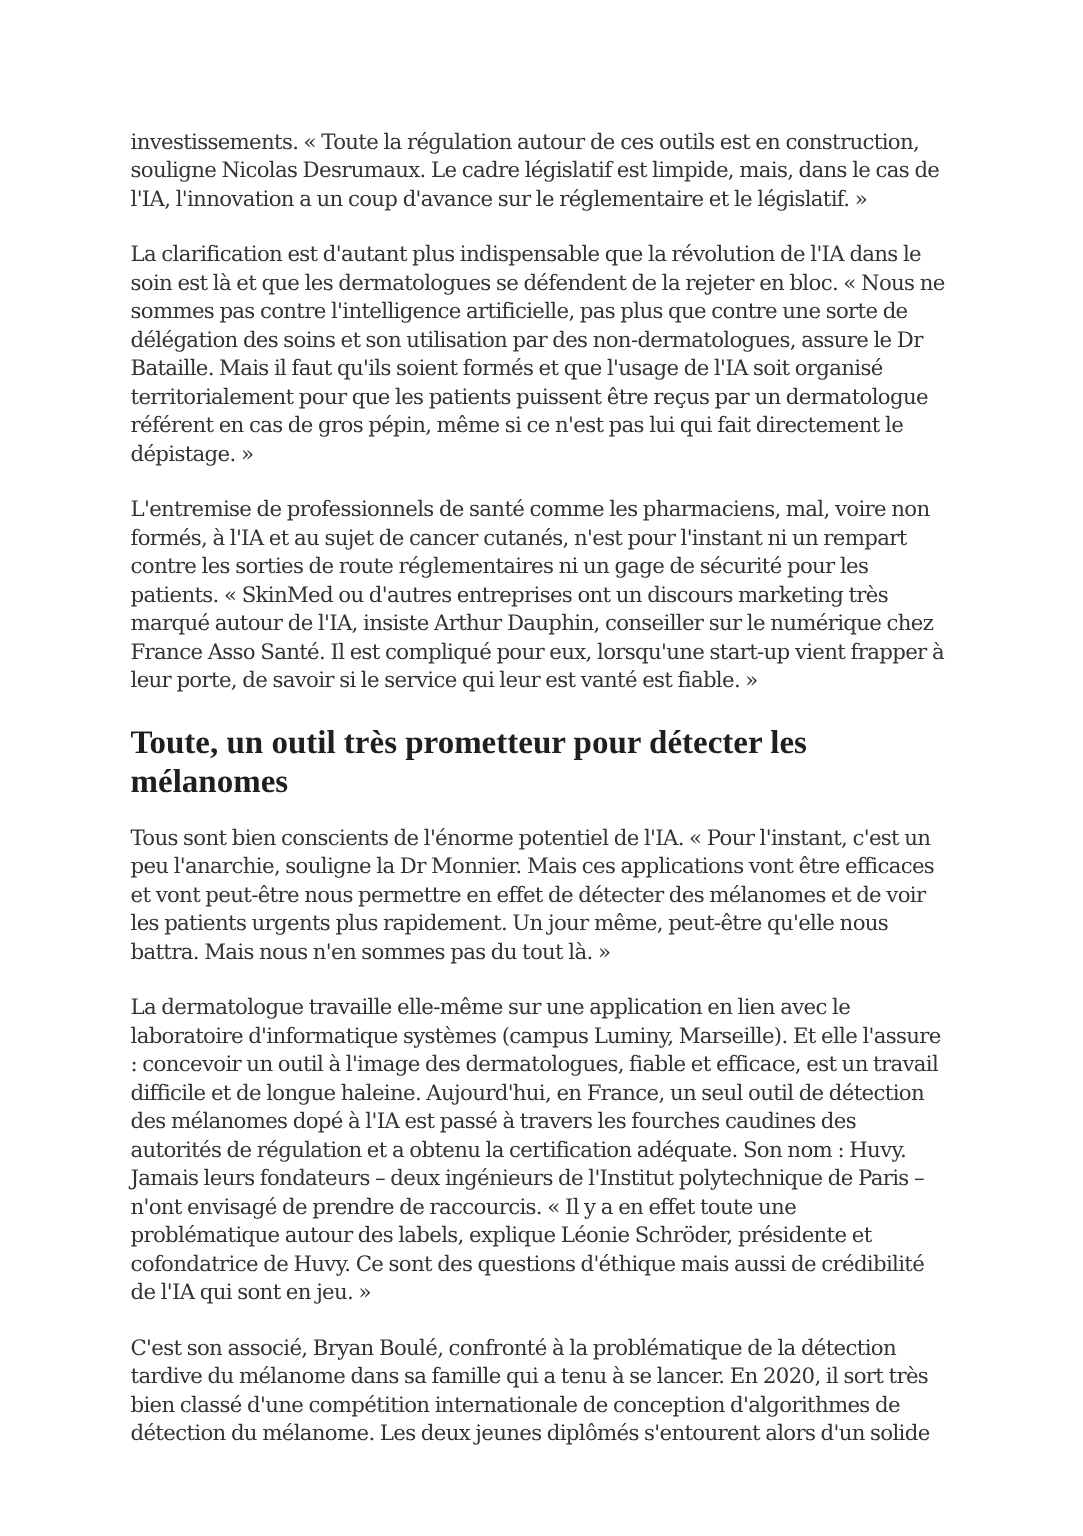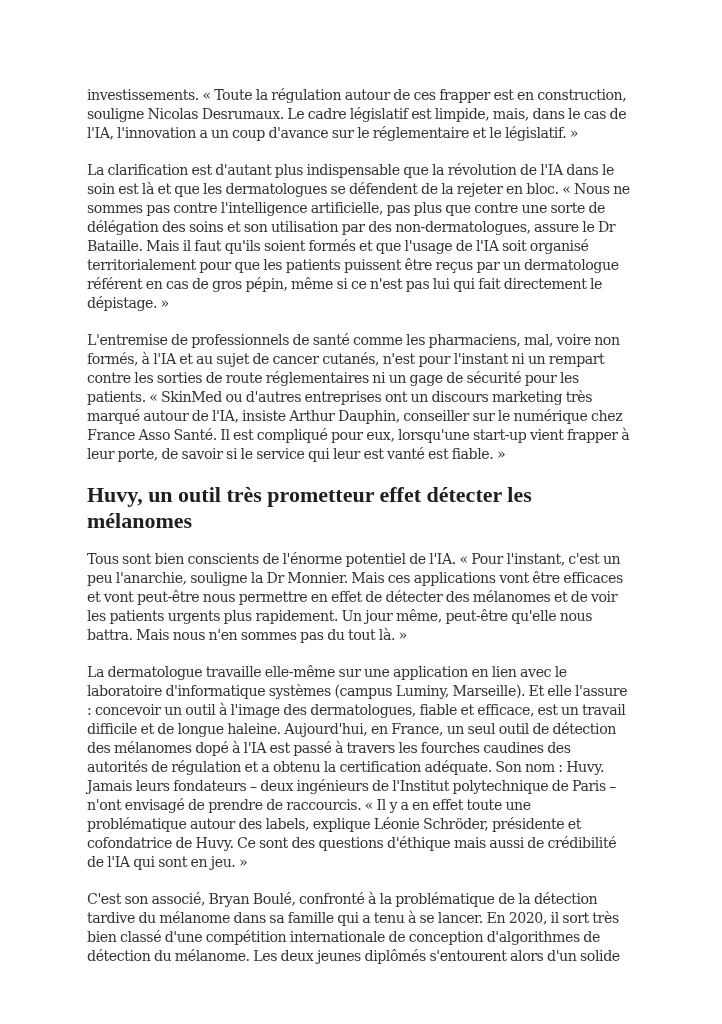--- a/index.html
+++ b/index.html
@@ -34,22 +34,22 @@
     font-size: 22px;
     line-height: 26px;
     color: #1f1f1f;
     margin: 4px 0 16px 0;
   }
 </style>
 </head>
 <body>
 
 <div class="article">
-  <p class="para">investissements. « Toute la régulation autour de ces frapper est en construction, souligne Nicolas Desrumaux. Le cadre législatif est limpide, mais, dans le cas de l'IA, l'innovation a un coup d'avance sur le réglementaire et le législatif. »</p>
+  <p class="para">investissements. « Toute la régulation autour de ces outils est en construction, souligne Nicolas Desrumaux. Le cadre législatif est limpide, mais, dans le cas de l'IA, l'innovation a un coup d'avance sur le réglementaire et le législatif. »</p>
   <p class="para">La clarification est d'autant plus indispensable que la révolution de l'IA dans le soin est là et que les dermatologues se défendent de la rejeter en bloc. « Nous ne sommes pas contre l'intelligence artificielle, pas plus que contre une sorte de délégation des soins et son utilisation par des non-dermatologues, assure le Dr Bataille. Mais il faut qu'ils soient formés et que l'usage de l'IA soit organisé territorialement pour que les patients puissent être reçus par un dermatologue référent en cas de gros pépin, même si ce n'est pas lui qui fait directement le dépistage. »</p>
   <p class="para">L'entremise de professionnels de santé comme les pharmaciens, mal, voire non formés, à l'IA et au sujet de cancer cutanés, n'est pour l'instant ni un rempart contre les sorties de route réglementaires ni un gage de sécurité pour les patients. « SkinMed ou d'autres entreprises ont un discours marketing très marqué autour de l'IA, insiste Arthur Dauphin, conseiller sur le numérique chez France Asso Santé. Il est compliqué pour eux, lorsqu'une start-up vient frapper à leur porte, de savoir si le service qui leur est vanté est fiable. »</p>
 
-  <h2 class="heading">Huvy, un outil très prometteur effet détecter les mélanomes</h2>
+  <h2 class="heading">Toute, un outil très prometteur pour détecter les mélanomes</h2>
 
   <p class="para">Tous sont bien conscients de l'énorme potentiel de l'IA. « Pour l'instant, c'est un peu l'anarchie, souligne la Dr Monnier. Mais ces applications vont être efficaces et vont peut-être nous permettre en effet de détecter des mélanomes et de voir les patients urgents plus rapidement. Un jour même, peut-être qu'elle nous battra. Mais nous n'en sommes pas du tout là. »</p>
   <p class="para">La dermatologue travaille elle-même sur une application en lien avec le laboratoire d'informatique systèmes (campus Luminy, Marseille). Et elle l'assure : concevoir un outil à l'image des dermatologues, fiable et efficace, est un travail difficile et de longue haleine. Aujourd'hui, en France, un seul outil de détection des mélanomes dopé à l'IA est passé à travers les fourches caudines des autorités de régulation et a obtenu la certification adéquate. Son nom : Huvy. Jamais leurs fondateurs – deux ingénieurs de l'Institut polytechnique de Paris – n'ont envisagé de prendre de raccourcis. « Il y a en effet toute une problématique autour des labels, explique Léonie Schröder, présidente et cofondatrice de Huvy. Ce sont des questions d'éthique mais aussi de crédibilité de l'IA qui sont en jeu. »</p>
   <p class="para">C'est son associé, Bryan Boulé, confronté à la problématique de la détection tardive du mélanome dans sa famille qui a tenu à se lancer. En 2020, il sort très bien classé d'une compétition internationale de conception d'algorithmes de détection du mélanome. Les deux jeunes diplômés s'entourent alors d'un solide</p>
 </div>
 
 </body></html>

